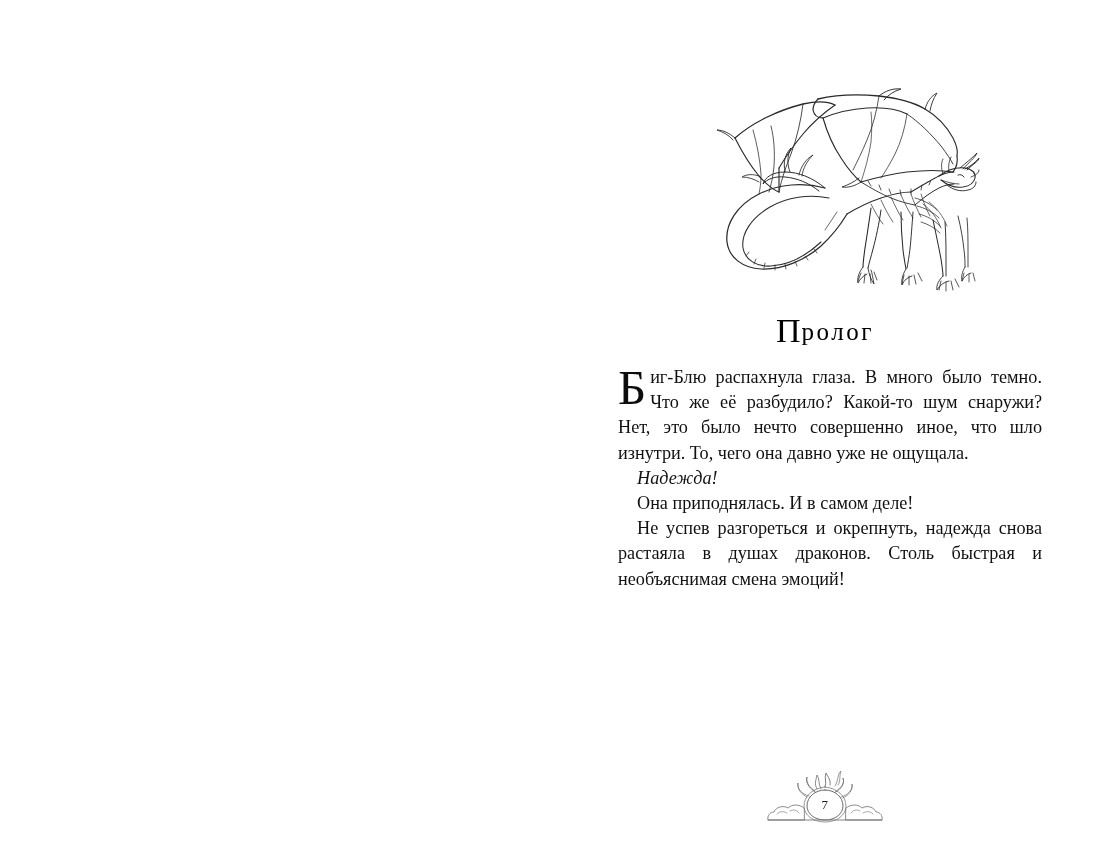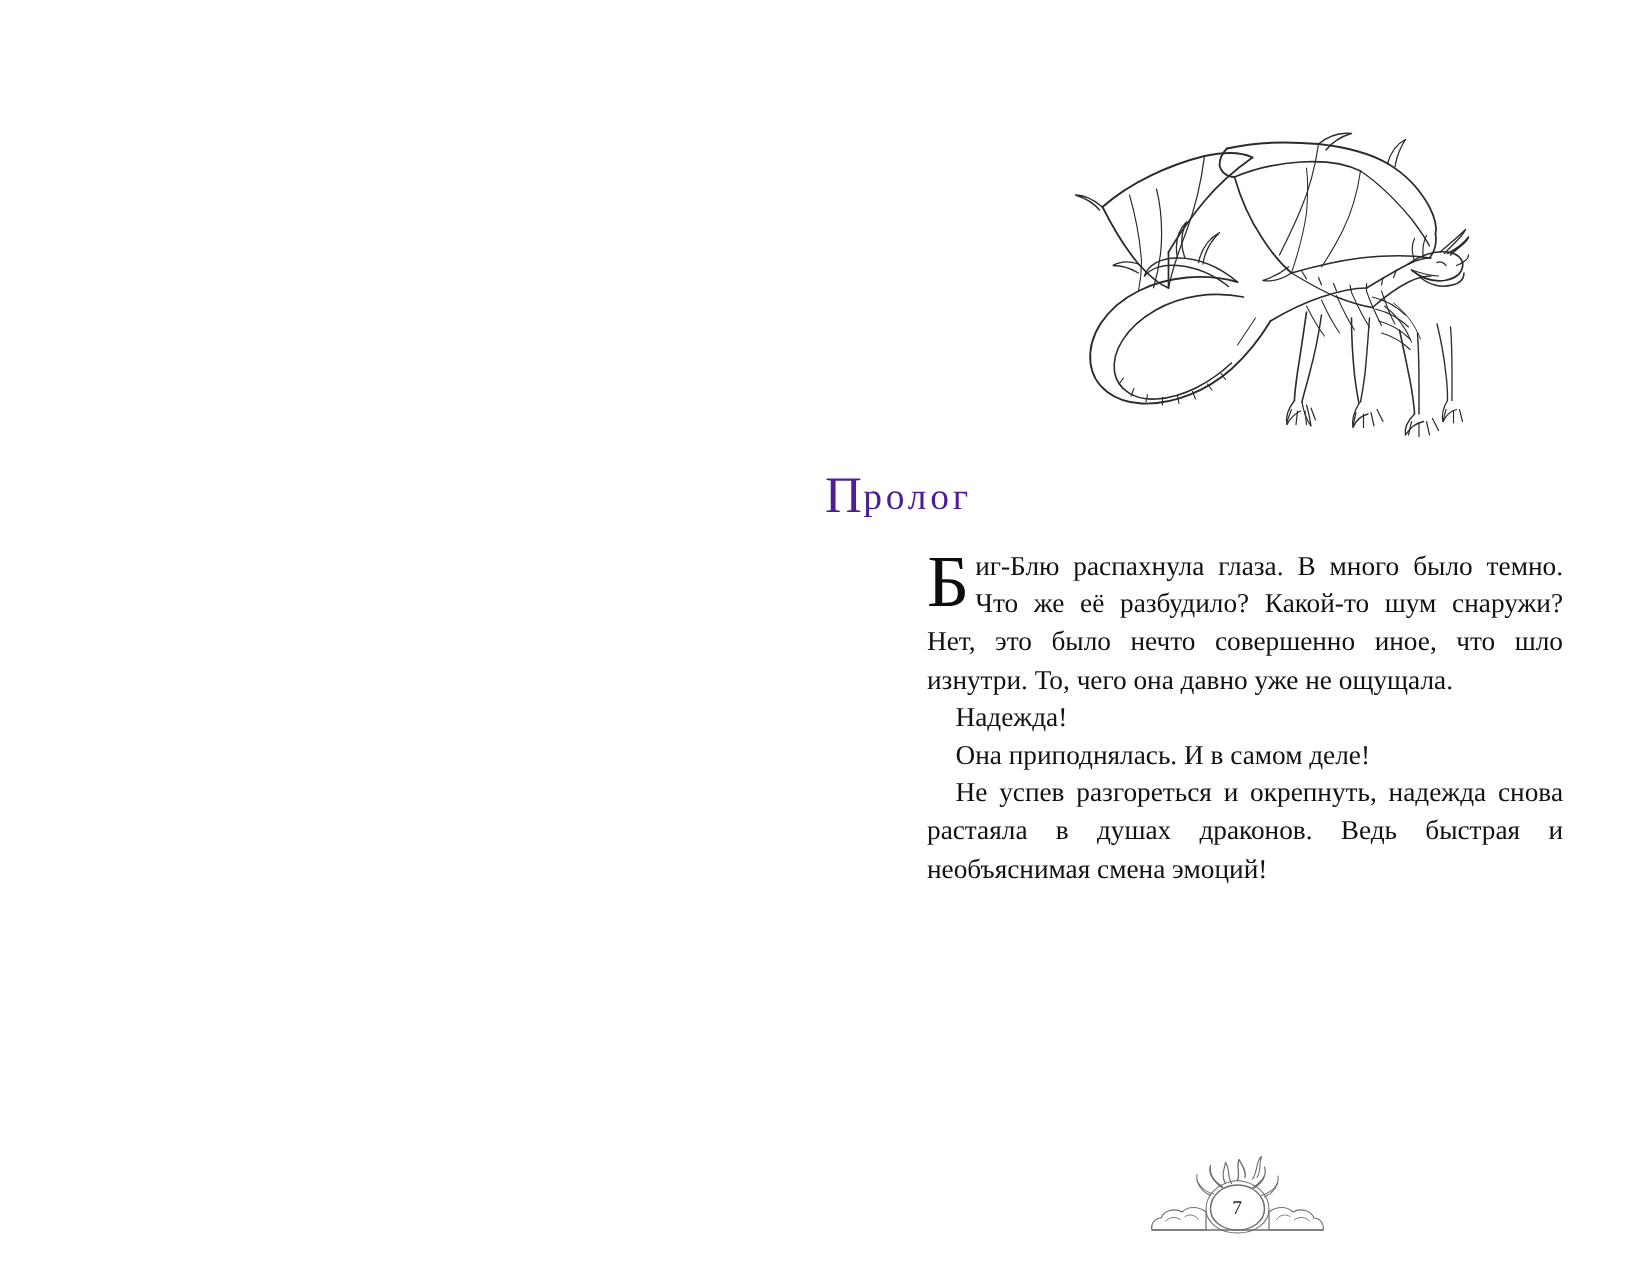--- a/index.html
+++ b/index.html
@@ -55,23 +55,23 @@
     width: 100%;
     height: 100%;
   }
 
   
   .chapter-heading {
     position: absolute;
     left: 0;
     top: 312px;
     width: 550px;
-    text-align: left;
+    text-align: center;
     font-family: "Liberation Serif", "DejaVu Serif", serif;
-    color: #4c1d95;
+    color: #000000;
   }
   .chapter-heading .cap-first {
     font-size: 34px;
     letter-spacing: 1px;
     line-height: 1;
     vertical-align: baseline;
     position: relative;
     top: 2px;
   }
   .chapter-heading .cap-rest {
@@ -94,20 +94,21 @@
     line-height: 25.2px;
     text-align: justify;
     text-indent: 19px;
     color: #111111;
     hyphens: manual;
   }
   .para.first {
     text-indent: 0;
   }
   .para.italic {
+    font-style: italic;
   }
 
   
   .dropcap {
     float: left;
     font-size: 49px;
     line-height: 44px;
     padding: 3px 4px 0 0;
     margin-top: -2px;
     font-family: "Liberation Serif", "DejaVu Serif", serif;
@@ -267,21 +268,21 @@
     <div class="text-column">
 
       <p class="para first"><span class="dropcap">Б</span><span>иг-Блю распахнула глаза. В много было темно. Что же её разбудило? Какой-то шум снаружи? Нет, это было нечто совершенно иное, что шло изнутри. То, чего она давно уже не ощущала.</span></p>
 
 
       <p class="para italic">Надежда!</p>
 
       <p class="para">Она приподнялась. И в самом деле!</p>
 
 
-      <p class="para">Не успев разгореться и окрепнуть, надежда снова растаяла в душах драконов. Ведь быстрая и необъяснимая смена эмоций!</p>
+      <p class="para">Не успев разгореться и окрепнуть, надежда снова растаяла в душах драконов. Столь быстрая и необъяснимая смена эмоций!</p>
 
     </div>
 
     <div class="page-number-ornament">
       <div class="orn-wrap">
         <svg viewBox="0 0 124 66" xmlns="http://www.w3.org/2000/svg" fill="none" stroke="#6d6d6d" stroke-width="0.9" stroke-linecap="round" stroke-linejoin="round">
 
           <path d="M62 22 C72 22 80 29 80 38 C80 46 72 52 62 52 C52 52 44 46 44 38 C44 29 52 22 62 22 Z" stroke-width="1"></path>
           <path d="M62 19 C74 20 83 28 83 38 C83 47 74 54 62 54 C50 54 41 47 41 38 C41 28 50 20 62 19 Z" stroke-width="0.7"></path>
 

